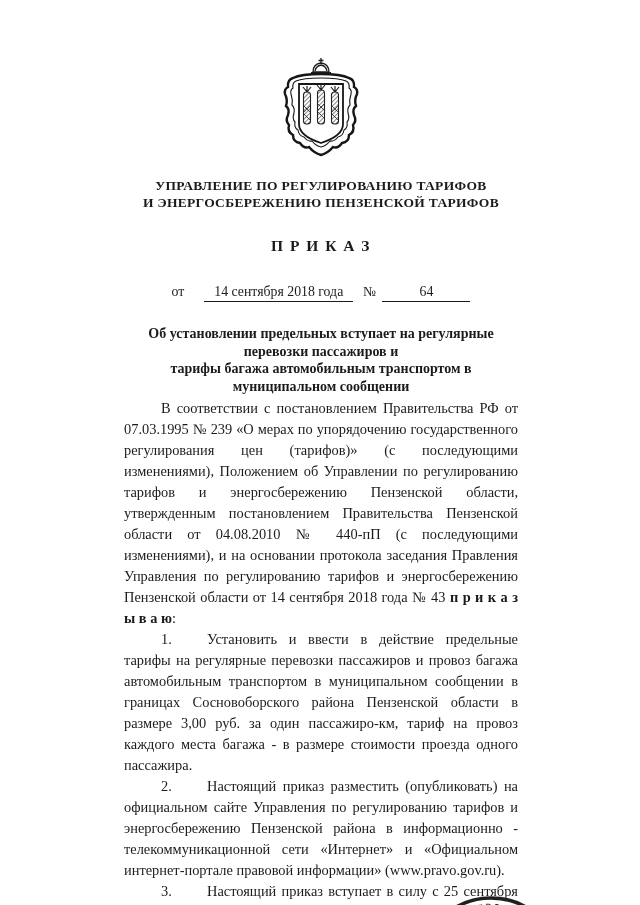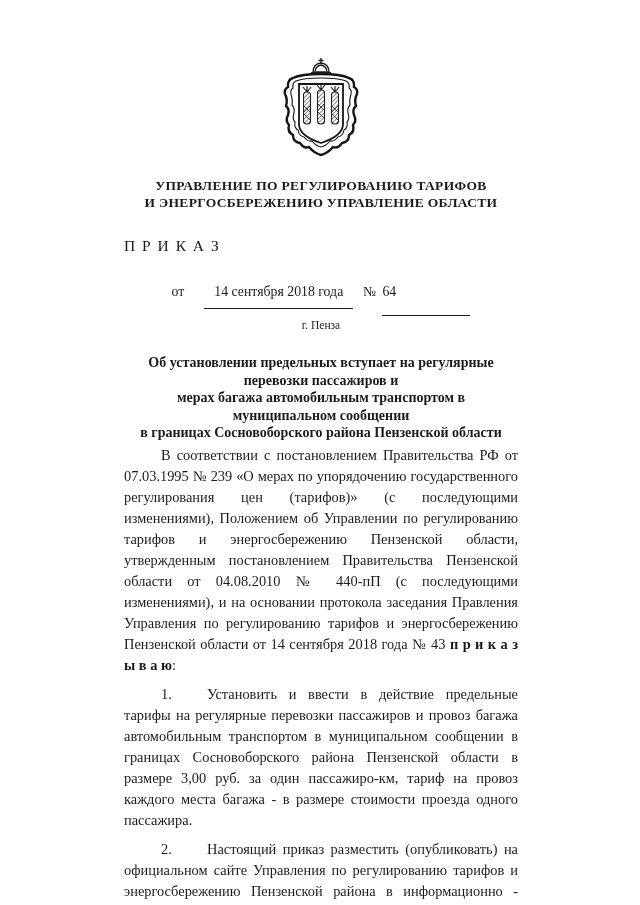--- a/index.html
+++ b/index.html
@@ -19,58 +19,59 @@
   .org-header {
     margin-top:8px;
     text-align:center;
     font-weight:bold;
     font-size:13.5px;
     line-height:16.5px;
     letter-spacing:0.3px;
   }
   .doc-type {
     margin-top:26px;
-    font-weight:normal;
+    text-align:center;
+    font-weight:bold;
     font-size:15.5px;
     letter-spacing:1.5px;
   }
   .date-row {
     margin-top:29px;
     text-align:center;
     font-size:13.8px;
     white-space:nowrap;
   }
   .date-row .pre { margin-right:20px; }
   .u-date {
     display:inline-block;
     border-bottom:1.4px solid #1b1b1b;
-    padding:0 10px 8px 10px;
+    padding:0 10px 1px 10px;
   }
   .num-sign { margin:0 6px 0 10px; }
   .u-num {
     display:inline-block;
     border-bottom:1.4px solid #1b1b1b;
     min-width:88px;
-    text-align:left;
-    padding-bottom:15px;
+    text-align:center;
+    padding-bottom:1px;
   }
   .city {
     margin-top:3px;
     text-align:center;
     font-size:11.5px;
   }
   .doc-title {
     margin-top:23px;
     text-align:center;
     font-weight:bold;
     font-size:14px;
     line-height:17.5px;
   }
   .par {
-    margin-top:8px;
+    margin-top:0;
     font-size:14.4px;
     line-height:21px;
     text-align:justify;
     text-indent:37px;
   }
   .preamble { margin-top:3px; }
   .items { margin-top:0; }
   .item-num {
     display:inline-block;
     min-width:46px;
@@ -144,34 +145,32 @@
           <rect x="-3.5" y="36" width="7" height="32" rx="3" fill="url(#hatch)" stroke="#222" stroke-width="1.1"></rect>
           <path d="M0,36 l-4,-5 M0,36 l4,-5 M0,36 v-6" stroke="#222" stroke-width="1.2" fill="none"></path>
           <path d="M-3,50 l6,6 M3,50 l-6,6 M-3,58 l6,6" stroke="#222" stroke-width="0.8" fill="none"></path>
         </g>
       </g>
     </svg>
   </div>
 
   <div class="org-header">
     <div>УПРАВЛЕНИЕ ПО РЕГУЛИРОВАНИЮ ТАРИФОВ</div>
-    <div>И ЭНЕРГОСБЕРЕЖЕНИЮ УПРАВЛЕНИЕ ОБЛАСТИ</div>
+    <div>И ЭНЕРГОСБЕРЕЖЕНИЮ ПЕНЗЕНСКОЙ ТАРИФОВ</div>
   </div>
 
   <div class="doc-type">П Р И К А З</div>
 
   <div class="date-row">
     <span class="pre">от</span><span class="u-date">14 сентября 2018 года</span><span class="num-sign">№</span><span class="u-num">64</span>
   </div>
-  <div class="city">г. Пенза</div>
 
   <div class="doc-title">
     <div>Об установлении предельных вступает на регулярные перевозки пассажиров и</div>
-    <div>мерах багажа автомобильным транспортом в муниципальном сообщении</div>
-    <div>в границах Сосновоборского района Пензенской области</div>
+    <div>тарифы багажа автомобильным транспортом в муниципальном сообщении</div>
   </div>
 
   <p class="par preamble"><span>В соответствии с постановлением Правительства РФ от 07.03.1995 № 239 «О мерах по упорядочению государственного регулирования цен (тарифов)» (с последующими изменениями), Положением об Управлении по регулированию тарифов и энергосбережению Пензенской области, утвержденным постановлением Правительства Пензенской области от 04.08.2010 № 440-пП (с последующими изменениями), и на основании протокола заседания Правления Управления по регулированию тарифов и энергосбережению Пензенской области от 14 сентября 2018 года № 43 </span><span class="bold-sp">п р и к а з ы в а ю</span><span>:</span></p>
 
   <div class="items">
     <p class="par"><span class="item-num">1.</span><span>Установить и ввести в действие предельные тарифы на регулярные перевозки пассажиров и провоз багажа автомобильным транспортом в муниципальном сообщении в границах Сосновоборского района Пензенской области в размере 3,00 руб. за один пассажиро-км, тариф на провоз каждого места багажа - в размере стоимости проезда одного пассажира.</span></p>
     <p class="par"><span class="item-num">2.</span><span>Настоящий приказ разместить (опубликовать) на официальном сайте Управления по регулированию тарифов и энергосбережению Пензенской района в информационно - телекоммуникационной сети «Интернет» и «Официальном интернет-портале правовой информации» (www.pravo.gov.ru).</span></p>
     <p class="par"><span class="item-num">3.</span><span>Настоящий приказ вступает в силу с 25 сентября 2018 года.</span></p>
   </div>
 

